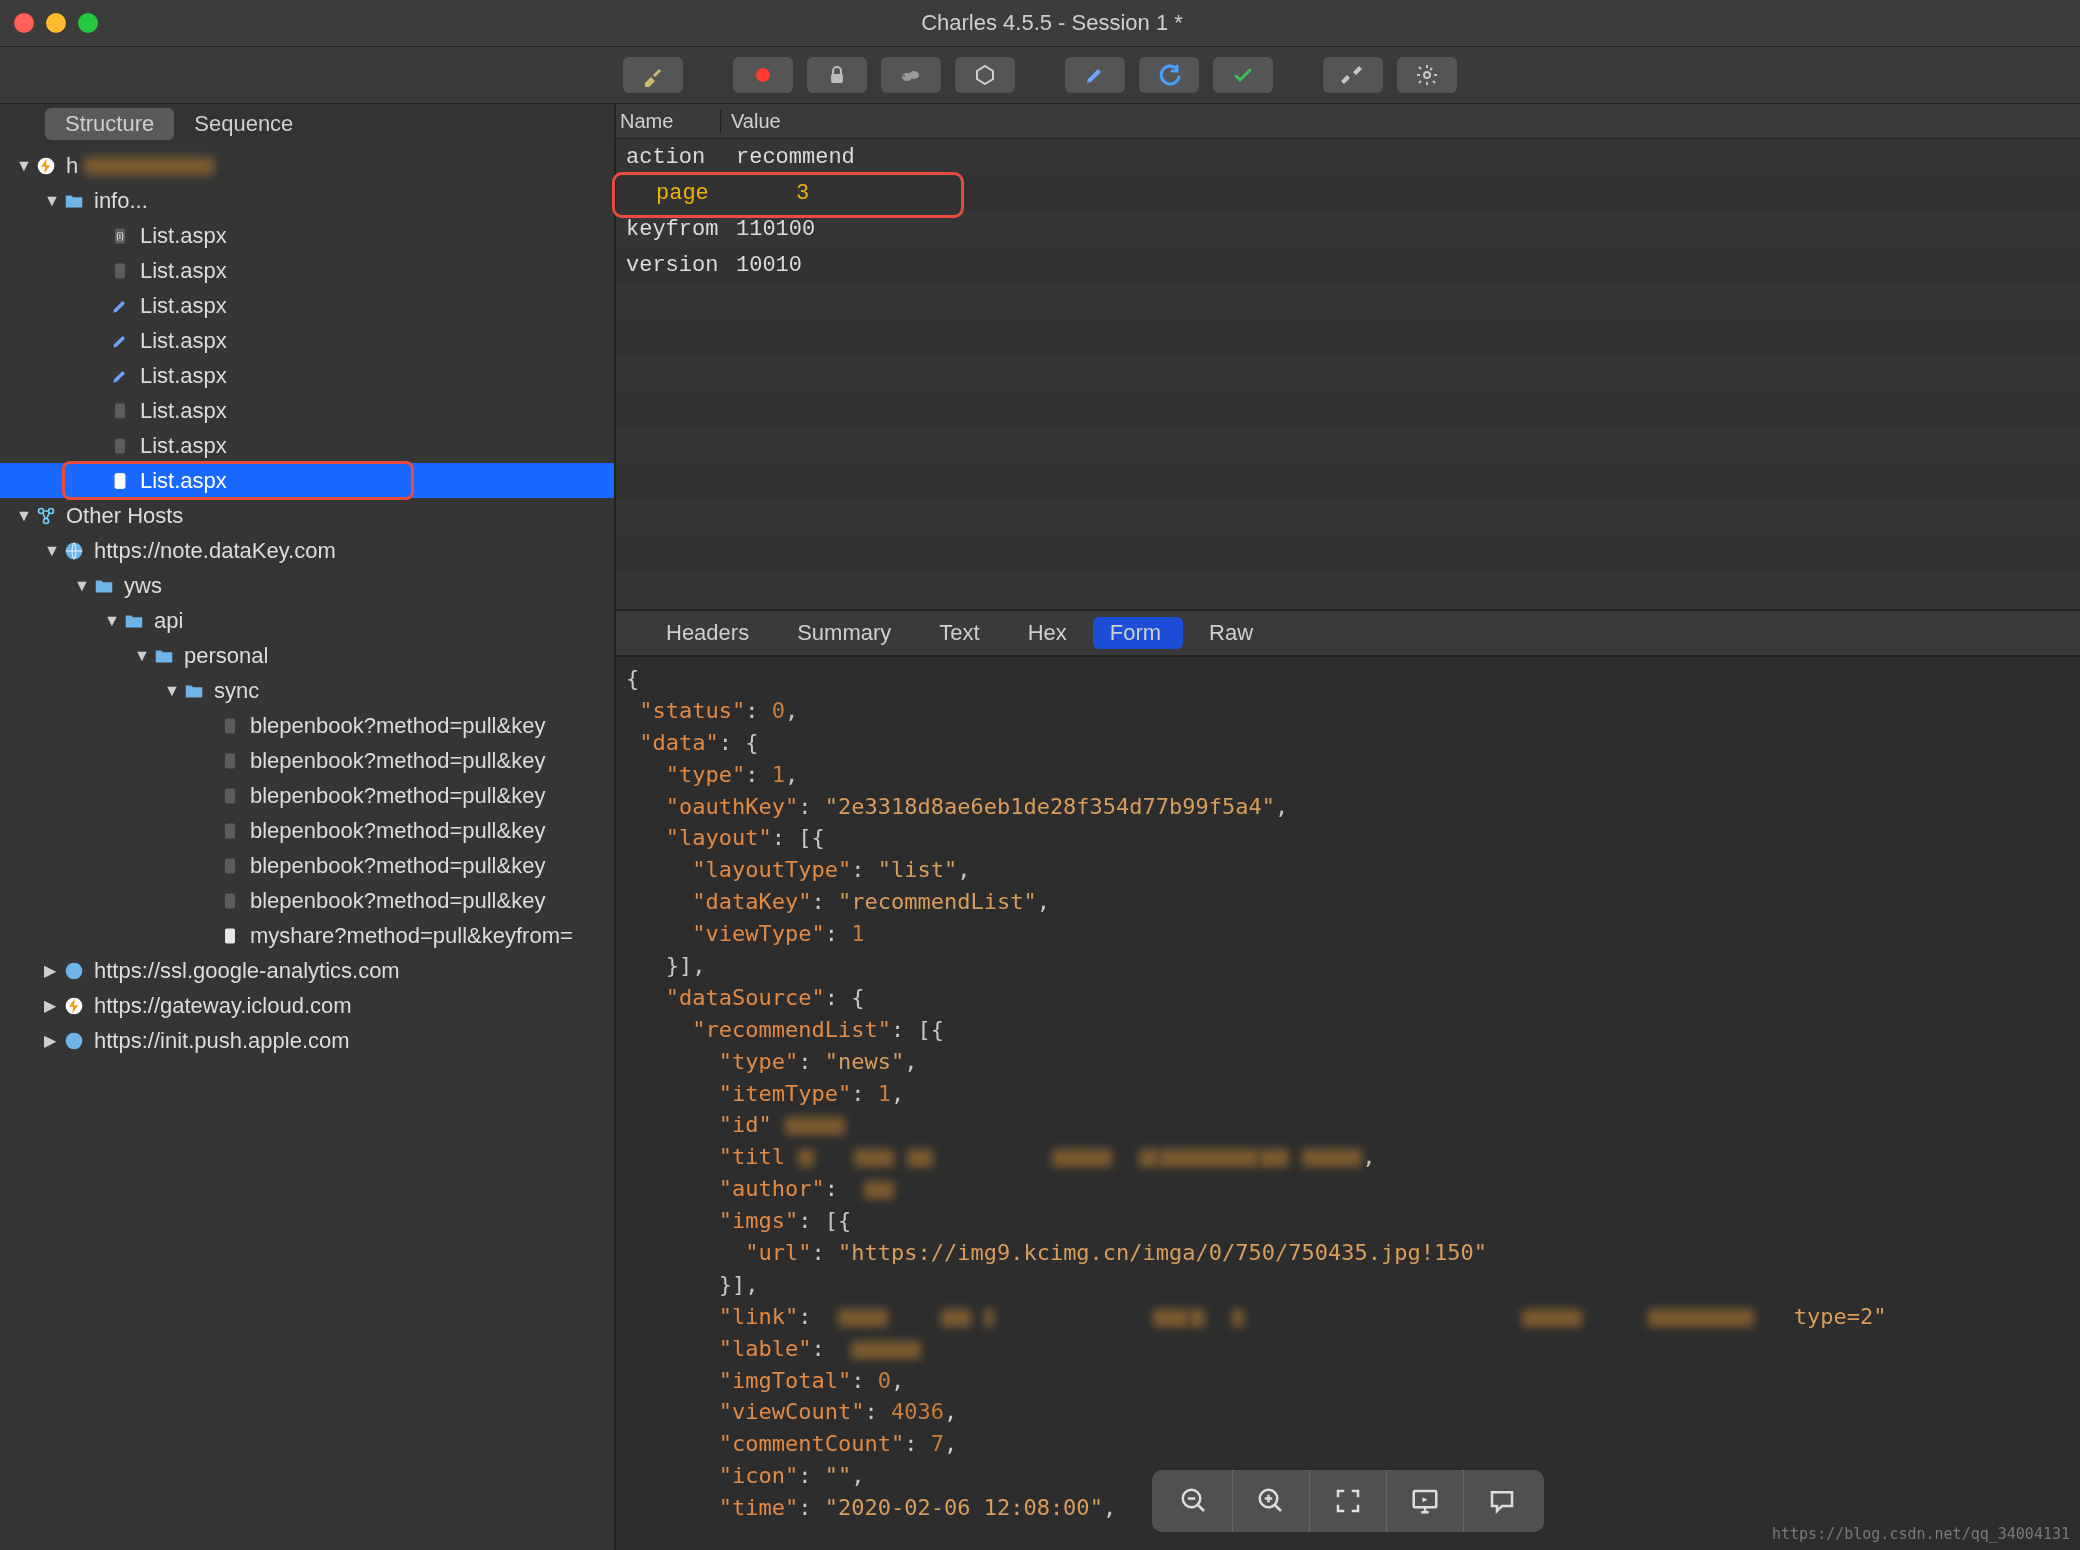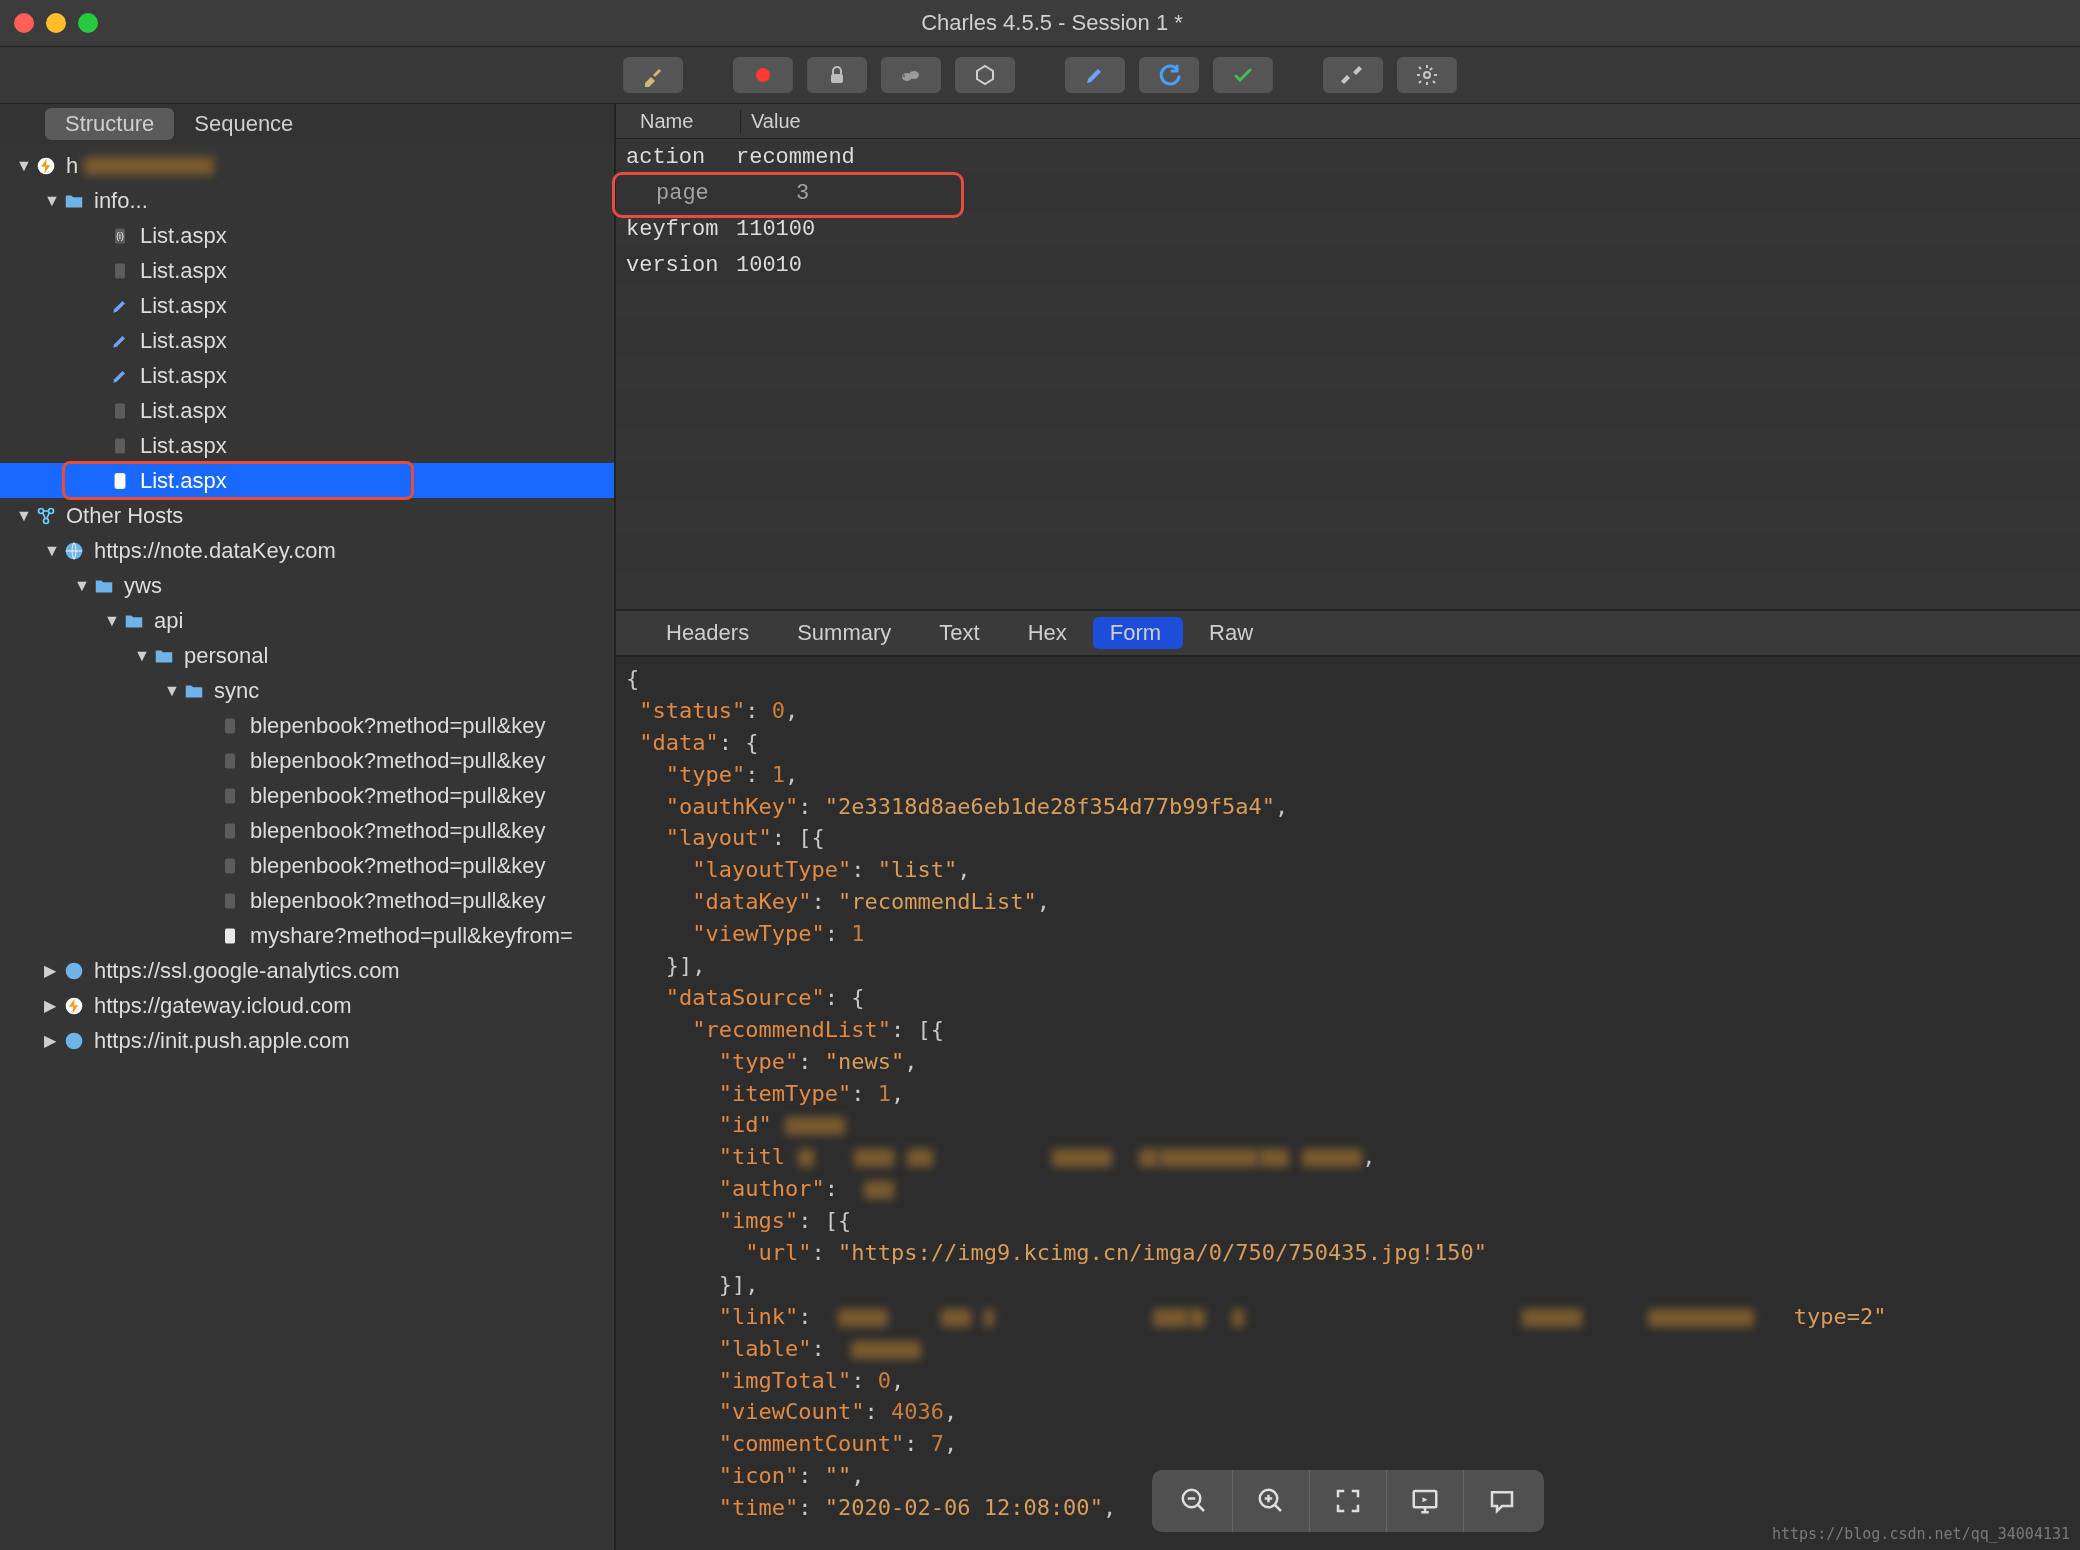--- a/index.html
+++ b/index.html
@@ -25,28 +25,28 @@
   .ico.folder svg{width:22px;height:22px;} .ico svg{width:20px;height:20px;}
   .node.selected{background:var(--blue);color:#fff;}
   .node.selected .ico svg *{stroke:#fff;fill:#fff;}
   .hl{position:relative;}
   .hl::after{content:"";position:absolute;left:62px;right:200px;top:-2px;bottom:-2px;border:3px solid var(--highlight-border);border-radius:8px;pointer-events:none;}
   .right{flex:1;display:flex;flex-direction:column;background:#353535;}
   .righttabs{height:40px;background:#333;display:flex;align-items:center;gap:4px;padding-left:20px;}
   .rtab{height:32px;padding:0 20px;display:flex;align-items:center;color:#d0d0d0;font-size:22px;border-radius:6px;}
   .rtab.active{background:#5a5a5a;}
   .tablehdr{height:34px;display:flex;align-items:center;background:#3a3a3a;border-bottom:1px solid #222;font-size:20px;color:#d0d0d0;}
-  .colname{width:100px;padding-left:24px;border-right:1px solid #222;}
+  .colname{width:100px;padding-left:4px;border-right:1px solid #222;}
   .colval{padding-left:10px;}
   .kvrows{height:470px;background:#353535;position:relative;font-family:Liberation Mono, monospace;}
   .kv{height:36px;display:flex;align-items:center;font-size:22px;}
   .kv:nth-child(even){background:#323232;}
   .kv .n{width:100px;padding-left:10px;color:#dcdcdc;}
   .kv .v{padding-left:10px;color:#dcdcdc;}
-  .kv.hlrow .n, .kv.hlrow .v{color:#a3a3a3;padding-left:40px;}
+  .kv.hlrow .n, .kv.hlrow .v{color:#eab308;padding-left:40px;}
   .kv.hlrow{position:relative;}
   .kv.hlrow::after{content:"";position:absolute;left:-4px;top:-3px;width:346px;height:40px;border:3px solid var(--highlight-border);border-radius:10px;pointer-events:none;}
   .stripe{height:36px;} .stripe:nth-child(even){background:#323232;}
   .subtabs{height:44px;background:#3a3a3a;display:flex;align-items:center;gap:4px;padding-left:28px;border-top:2px solid #222;border-bottom:2px solid #222;}
   .stab{height:32px;padding:0 22px;display:flex;align-items:center;color:#cfcfcf;font-size:22px;border-radius:6px;}
   .stab.active{background:#1d4ed8;padding-left:17px;}
   .jsonview{flex:1;background:#2d2d2d;padding:6px 10px;font-family:Menlo,Monaco,monospace;font-size:22px;line-height:1.45;color:#c8c8c8;white-space:pre;overflow:hidden;position:relative;}
   .k{color:var(--json-key);} .s{color:var(--json-str);} .n2{color:var(--json-num);font-weight:500;}
   .p{color:#c8c8c8;}
   .blur{filter:blur(4px);background:#7a5a30;color:transparent;display:inline-block;height:18px;vertical-align:middle;border-radius:2px;}

